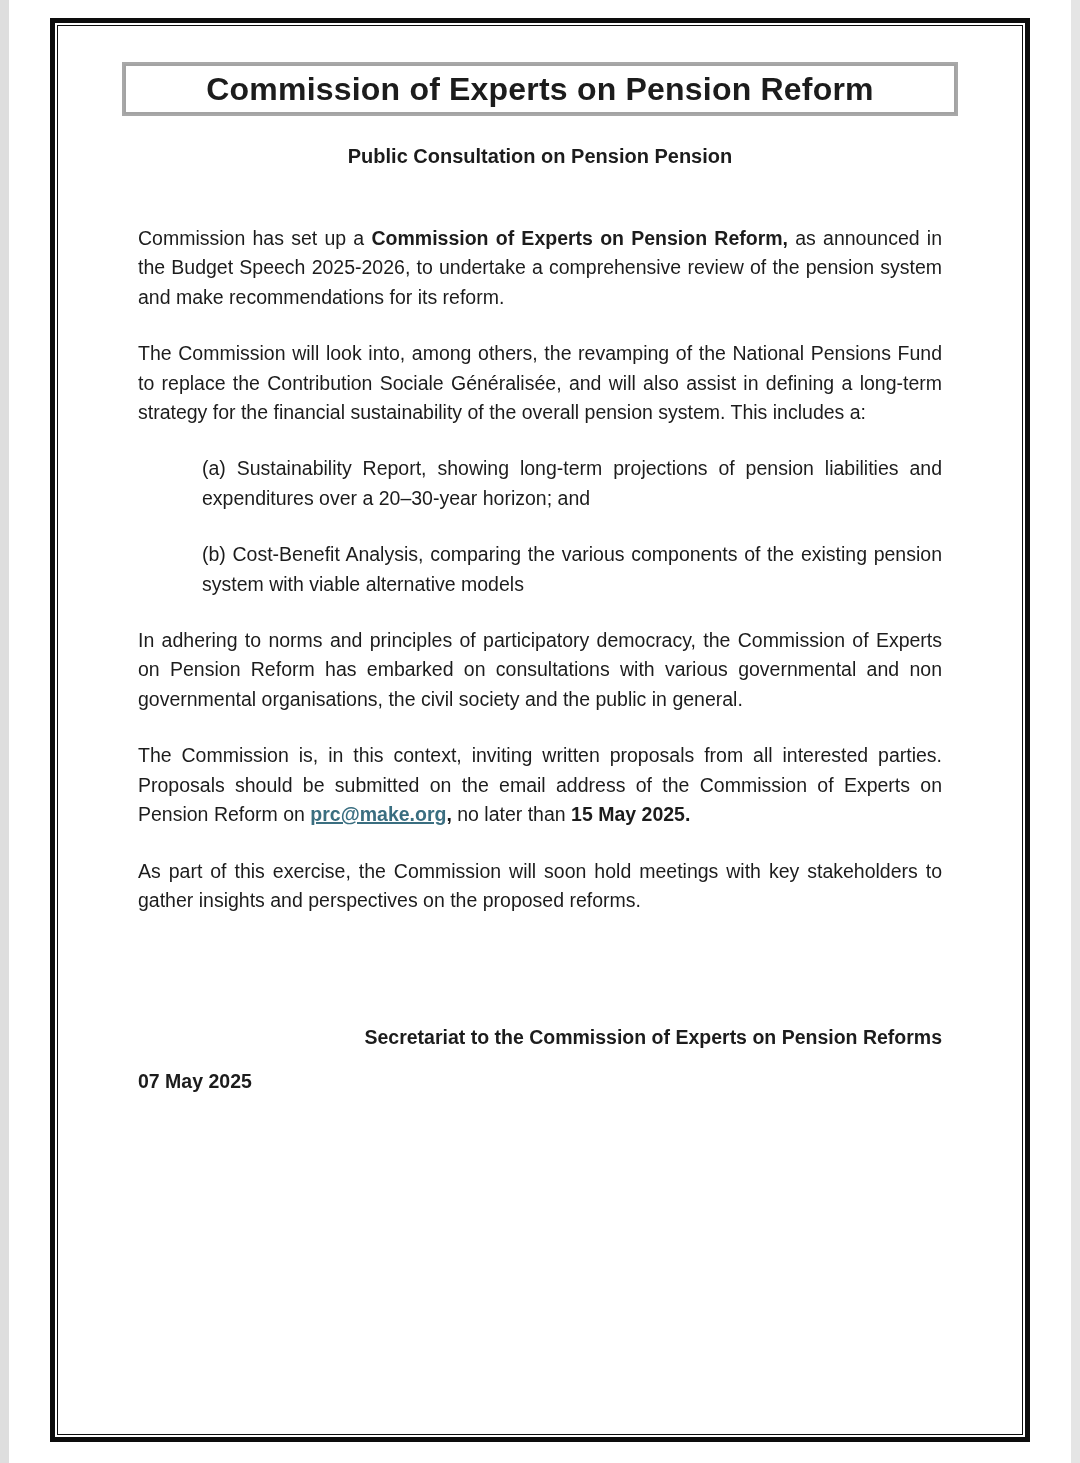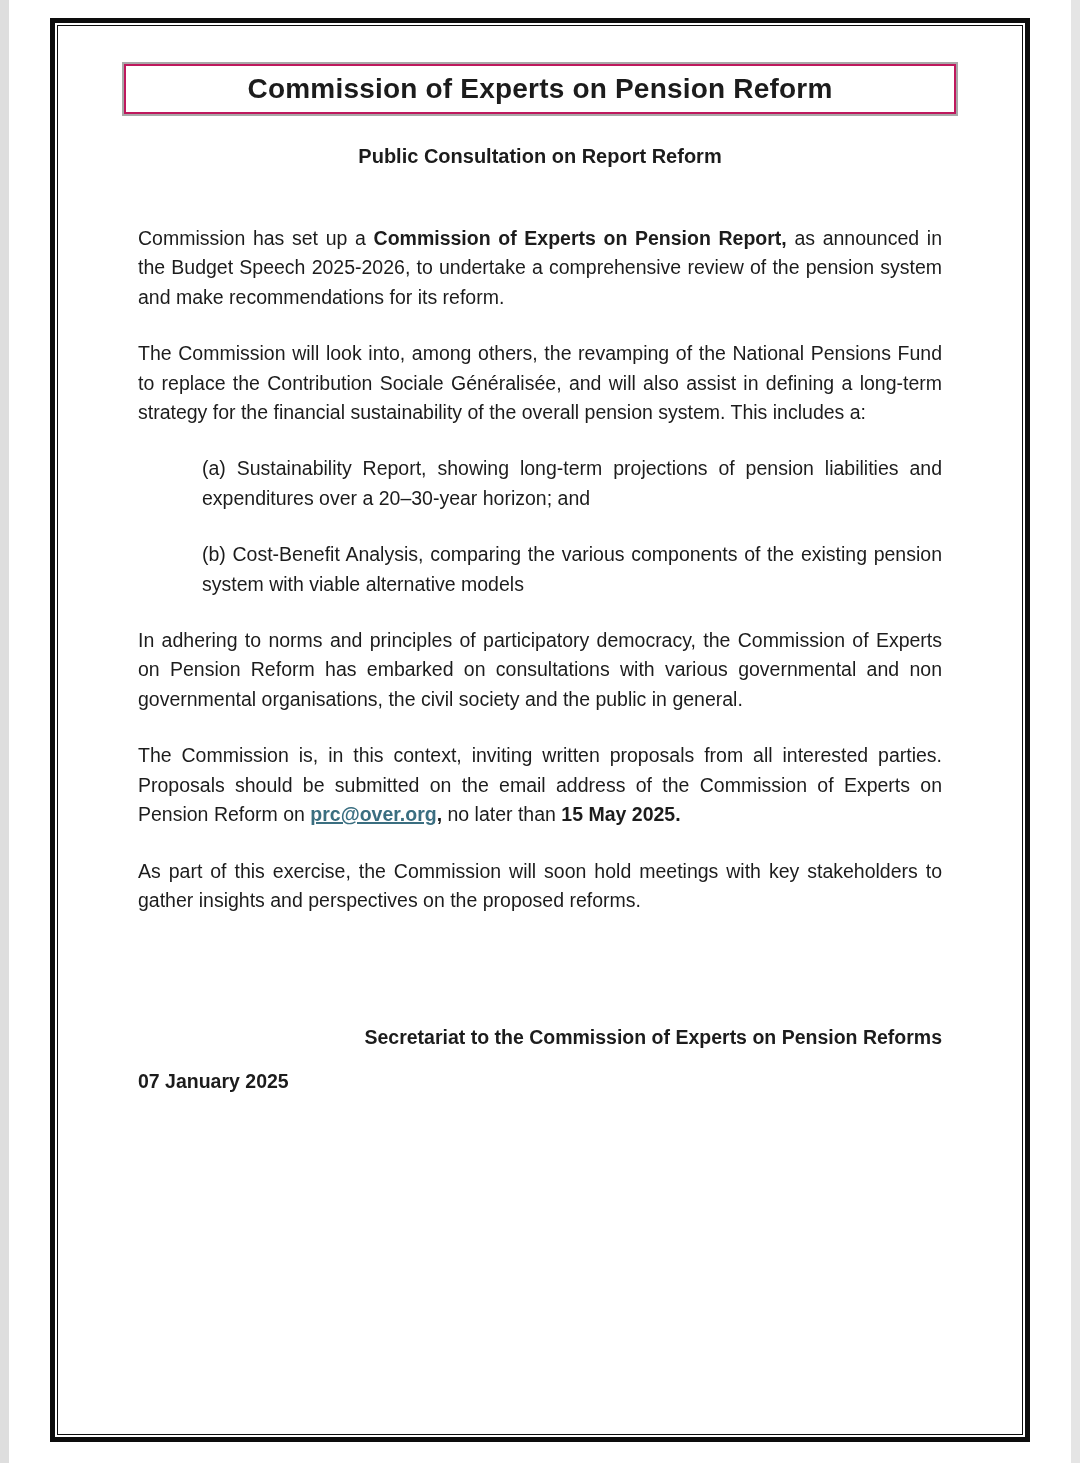--- a/index.html
+++ b/index.html
@@ -43,26 +43,26 @@
   .content {
     position: absolute;
     inset: 0;
     padding: 38px 80px 0 80px;
     box-sizing: border-box;
   }
 
   .title-box {
     margin: 0 -14px;
     height: 46px;
-    border: 2px solid #be185d;
+    border: 2px solid #a3a3a3;
     box-shadow: 0 0 0 2px #a8a8a8;
     display: flex;
     align-items: center;
     justify-content: center;
-    font-size: 28px;
+    font-size: 32px;
     font-weight: bold;
     letter-spacing: 0.2px;
   }
 
   h1.heading {
     margin: 69px 0 0 0;
     text-align: center;
     font-size: 24.5px;
     font-weight: bold;
   }
@@ -115,38 +115,38 @@
 
 <div class="page-frame">
   <div class="page-frame-inner">
     <div class="content">
 
       <div class="title-box">
         <span>Commission of Experts on Pension Reform</span>
       </div>
 
 
-      <h2 class="subheading">Public Consultation on Report Reform</h2>
+      <h2 class="subheading">Public Consultation on Pension Pension</h2>
 
       <div class="body-text">
 
-        <p><span>Commission has set up a </span><span class="b">Commission of Experts on Pension Report,</span><span> as announced in the Budget Speech 2025-2026, to undertake a comprehensive review of the pension system and make recommendations for its reform.</span></p>
+        <p><span>Commission has set up a </span><span class="b">Commission of Experts on Pension Reform,</span><span> as announced in the Budget Speech 2025-2026, to undertake a comprehensive review of the pension system and make recommendations for its reform.</span></p>
 
         <p>The Commission will look into, among others, the revamping of the National Pensions Fund to replace the Contribution Sociale Généralisée, and will also assist in defining a long-term strategy for the financial sustainability of the overall pension system.  This includes a:</p>
 
         <p class="list-item">(a) Sustainability Report, showing long-term projections of pension liabilities and expenditures over a 20–30-year horizon; and</p>
 
         <p class="list-item last">(b) Cost-Benefit Analysis, comparing the various components of the existing pension system with viable alternative models</p>
 
         <p>In adhering to norms and principles of participatory democracy, the Commission of Experts on Pension Reform has embarked on consultations with various governmental and non governmental organisations, the civil society and the public in general.</p>
 
-        <p><span>The Commission is, in this context, inviting written proposals from all interested parties. Proposals should be submitted on the email address of the Commission of Experts on Pension Reform on </span><a class="email-link">prc@over.org</a><span class="b">,</span><span> no later than </span><span class="b">15 May 2025.</span></p>
+        <p><span>The Commission is, in this context, inviting written proposals from all interested parties. Proposals should be submitted on the email address of the Commission of Experts on Pension Reform on </span><a class="email-link">prc@make.org</a><span class="b">,</span><span> no later than </span><span class="b">15 May 2025.</span></p>
 
         <p>As part of this exercise, the Commission will soon hold meetings with key stakeholders to gather insights and perspectives on the proposed reforms.</p>
 
         <p class="signature">Secretariat to the Commission of Experts on Pension Reforms</p>
 
-        <p class="date">07 January 2025</p>
+        <p class="date">07 May 2025</p>
 
       </div>
     </div>
   </div>
 </div>
 
 </body></html>

